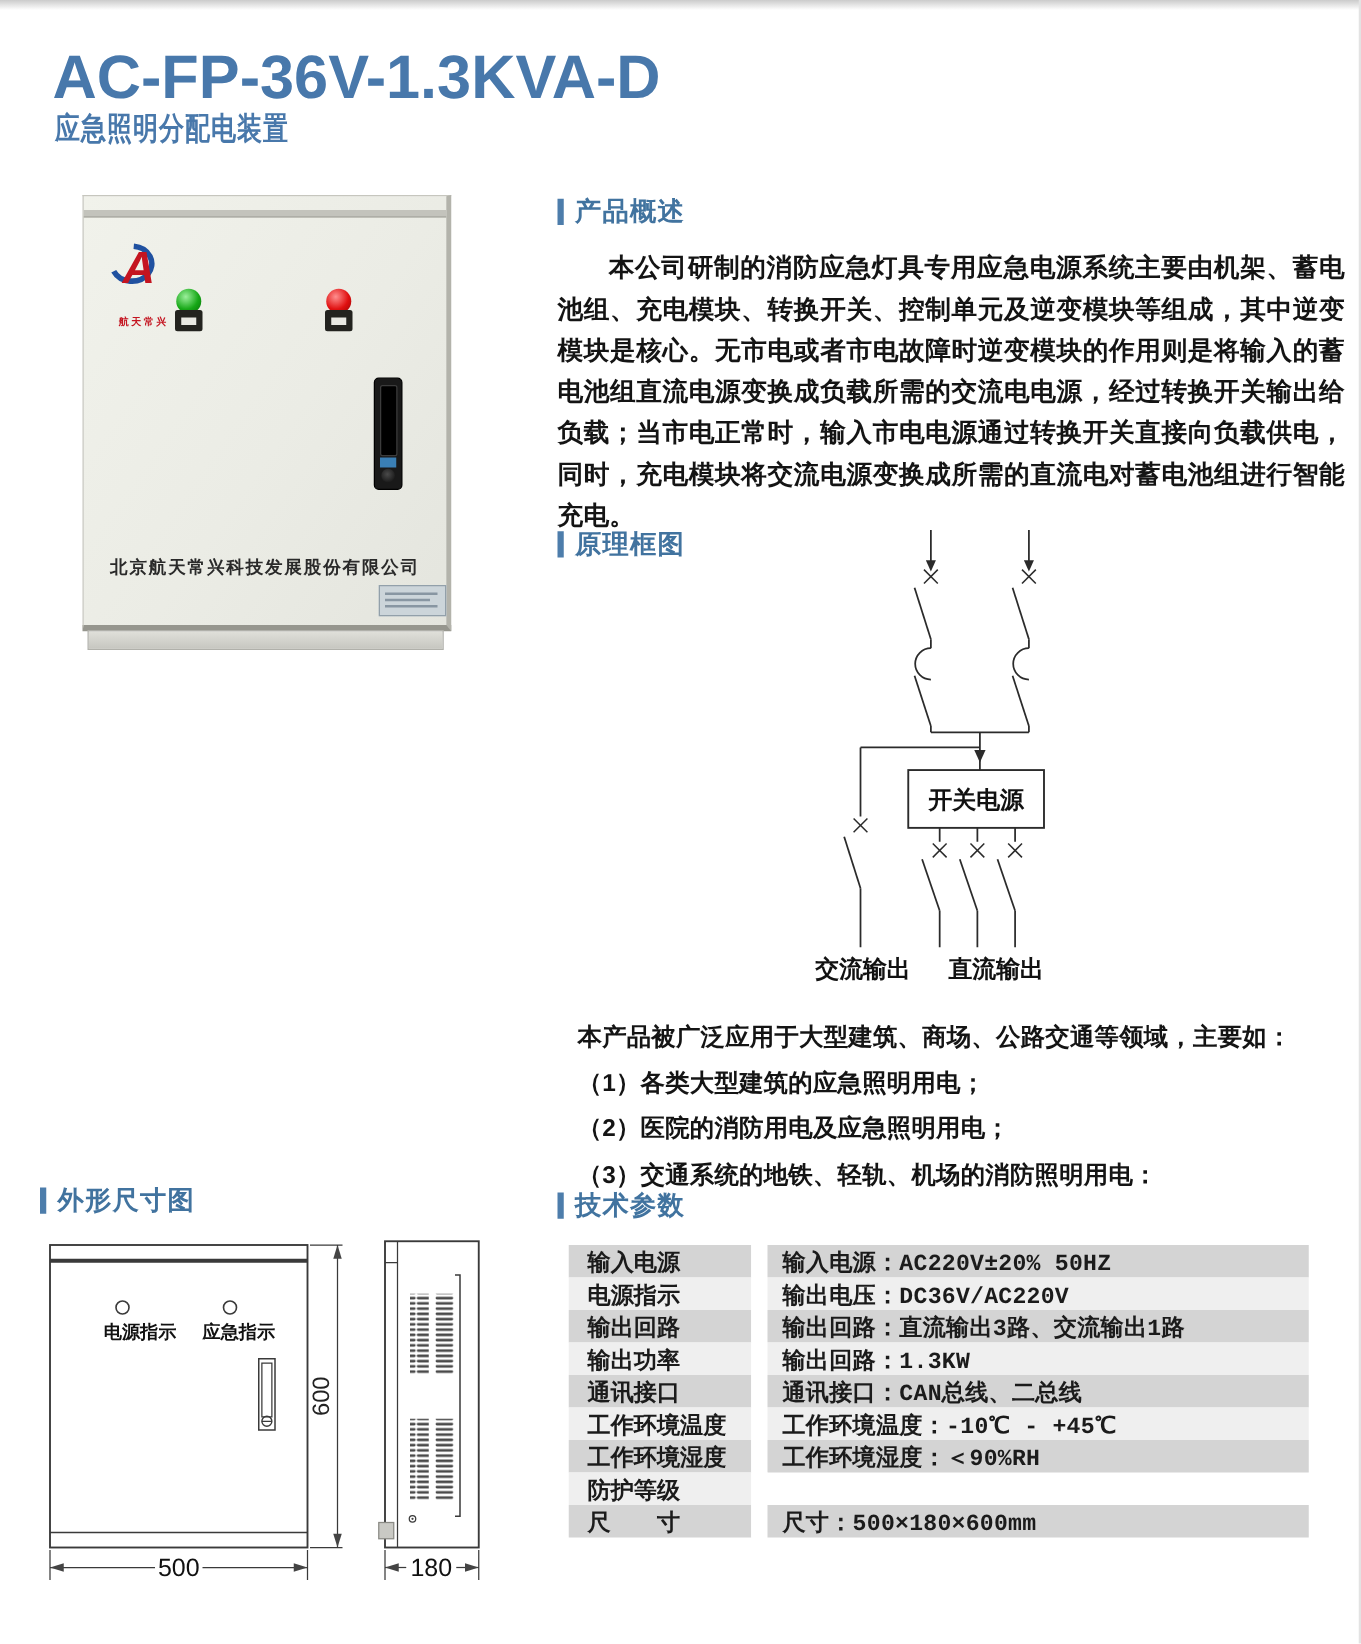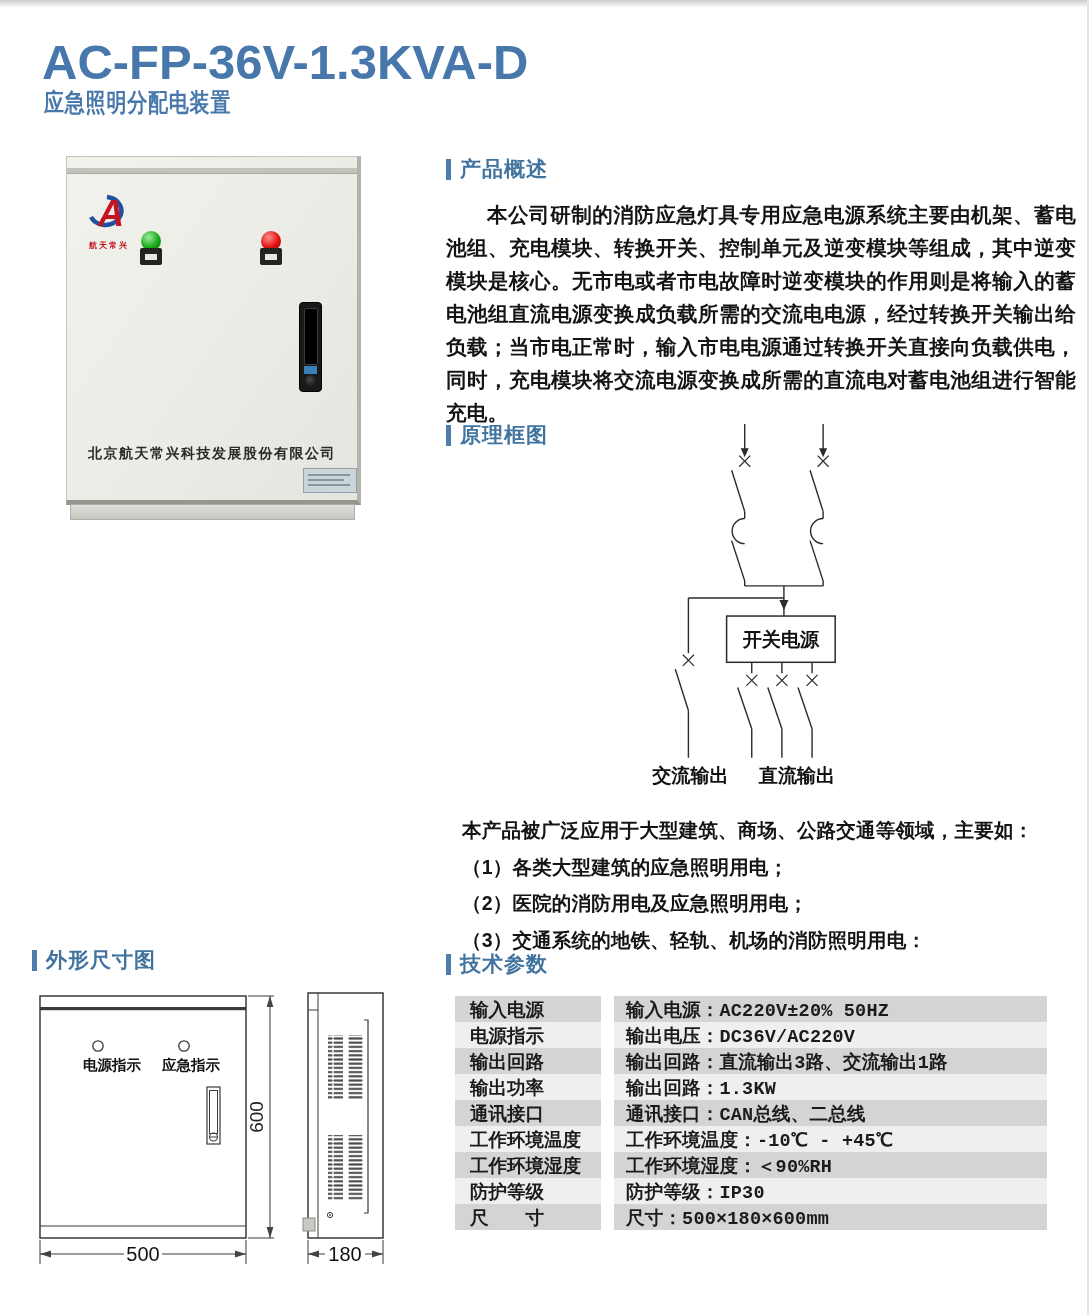--- a/index.html
+++ b/index.html
@@ -44,22 +44,22 @@
   .l .spec-name,.l .spec-value{background:#efefef;}
 
   
   .photo{position:absolute;left:56px;top:152px;width:312px;height:374px;}
   .cab-body{position:absolute;left:10px;top:4px;width:290px;height:343px;
             background:linear-gradient(125deg,#f1f2eb 0%,#ebece5 55%,#e4e5de 100%);
             border:1px solid #c6c6be;border-right:4px solid #b3b3ab;border-bottom:5px solid #96968e;}
   .cab-topstrip{position:absolute;left:0;top:11px;width:100%;height:5px;background:#c3c3bc;
             border-bottom:1px solid #a8a8a0;}
   .cab-logo{position:absolute;left:16px;top:36px;width:52px;text-align:center;}
-  .logo-text{margin-top:1px;font-size:8px;color:#c41420;letter-spacing:2px;font-weight:bold;
-             font-family:"Liberation Serif", serif;white-space:nowrap;}
+  .logo-text{margin-top:12px;font-size:8px;color:#c41420;letter-spacing:2px;font-weight:bold;
+             font-family:"Liberation Serif", serif;white-space:nowrap;text-align:right;}
   .dome{position:absolute;width:20px;height:20px;border-radius:50%;}
   .dome.green{left:74px;top:74px;background:radial-gradient(circle at 38% 32%,#9cf09c,#17a817 55%,#066c06);}
   .dome.red{left:194px;top:74px;background:radial-gradient(circle at 38% 32%,#ff8f8f,#e01010 55%,#8f0404);}
   .btn-base{position:absolute;width:22px;height:17px;background:#23231f;border-radius:2px;}
   .btn-base.green{left:73px;top:91px;}
   .btn-base.red{left:193px;top:91px;}
   .btn-tag{position:absolute;left:5px;top:6px;width:12px;height:6px;background:#e8e8e2;}
   .cab-handle{position:absolute;left:232px;top:145px;width:21px;height:88px;background:#191919;
               border-radius:4px;border:1px solid #000;}
   .handle-slot{position:absolute;left:4px;top:5px;width:12px;height:55px;background:#000;
@@ -308,21 +308,20 @@
       <div class="spec-value">工作环境温度：-10℃ - +45℃</div>
     </div>
     <div class="spec-row g">
       <div class="spec-name">工作环境湿度</div>
       <div class="spec-gap"></div>
       <div class="spec-value">工作环境湿度：＜90%RH</div>
     </div>
     <div class="spec-row l">
       <div class="spec-name">防护等级</div>
       <div class="spec-gap"></div>
-      <div class="spec-value">防护等级：IP30</div>
     </div>
     <div class="spec-row g">
       <div class="spec-name">尺　　寸</div>
       <div class="spec-gap"></div>
       <div class="spec-value">尺寸：500×180×600mm</div>
     </div>
   </div>
 </div>
 
 </body></html>

